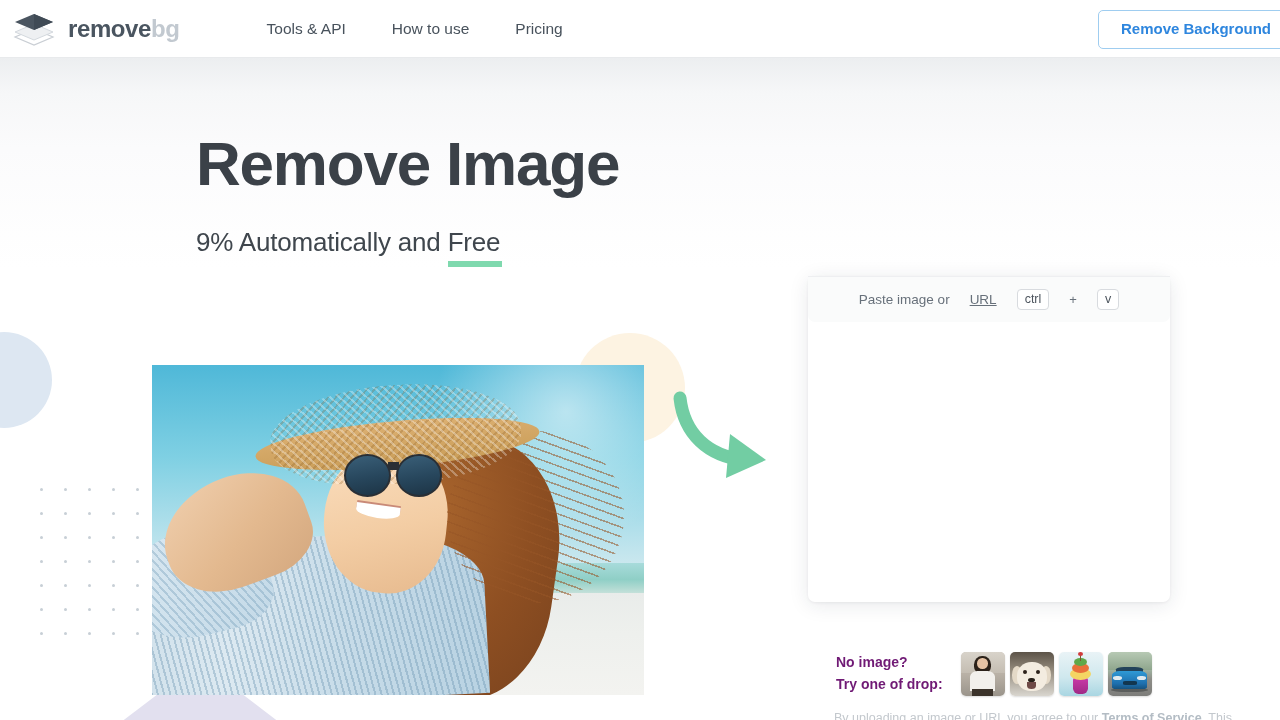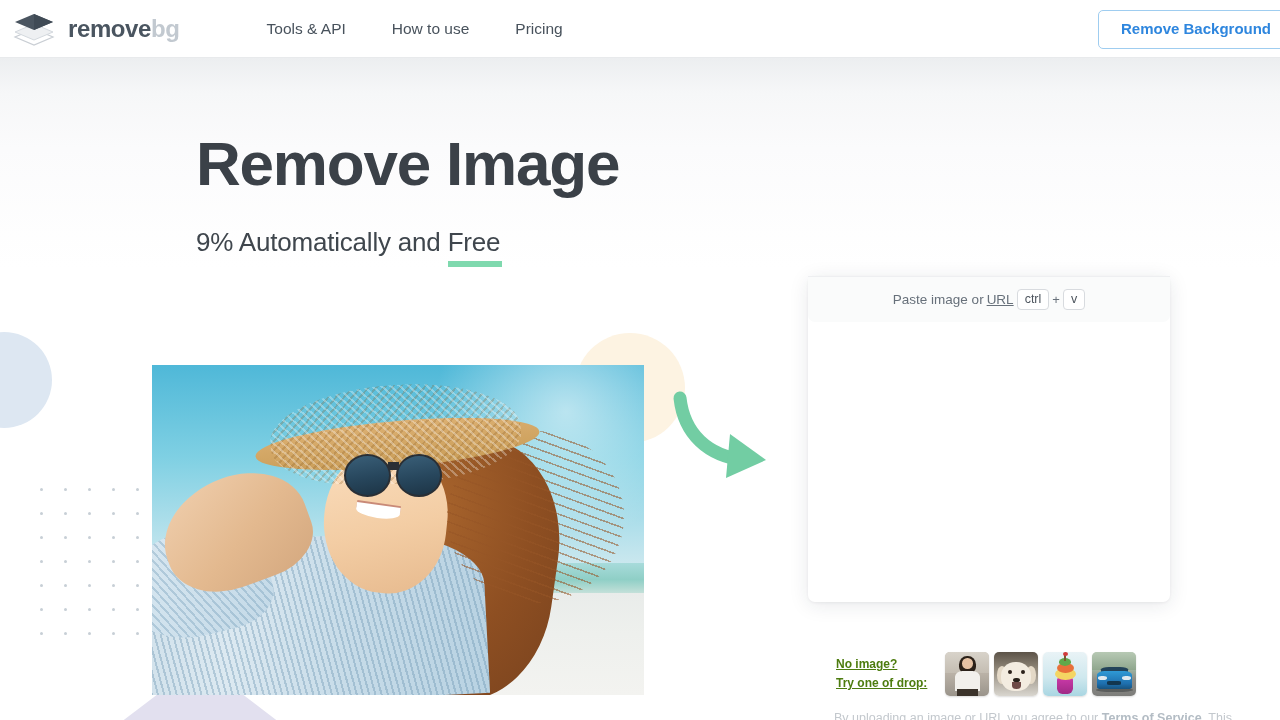--- a/index.html
+++ b/index.html
@@ -332,21 +332,21 @@
   }
 
   .card-footer {
     height: 46px;
     border-top: 1px solid #eeeff1;
     background: #fafbfb;
     border-radius: 0 0 7px 7px;
     display: flex;
     align-items: center;
     justify-content: center;
-    gap: 3px;
+    gap: 20px;
     font-size: 13.5px;
     color: #67707a;
   }
   .card-footer .url-link {
     color: #67707a;
     text-decoration: underline;
     cursor: pointer;
   }
   .kbd {
     display: inline-block;
@@ -365,26 +365,25 @@
   
   .samples {
     position: absolute;
     left: 836px; top: 652px;
     z-index: 10;
     display: flex;
     align-items: center;
     gap: 18px;
   }
   .samples-label {
-    font-size: 12px;
+    font-size: 14px;
     font-weight: 700;
-    color: #4d7c0f;
+    color: #701a75;
     line-height: 1.55;
     white-space: nowrap;
-    text-decoration: underline;
   }
   .sample-thumbs { display: flex; gap: 5px; }
   .thumb {
     width: 44px; height: 44px;
     border-radius: 5px;
     overflow: hidden;
     cursor: pointer;
     position: relative;
     box-shadow: 0 1px 2px rgba(0,0,0,0.14);
   }

